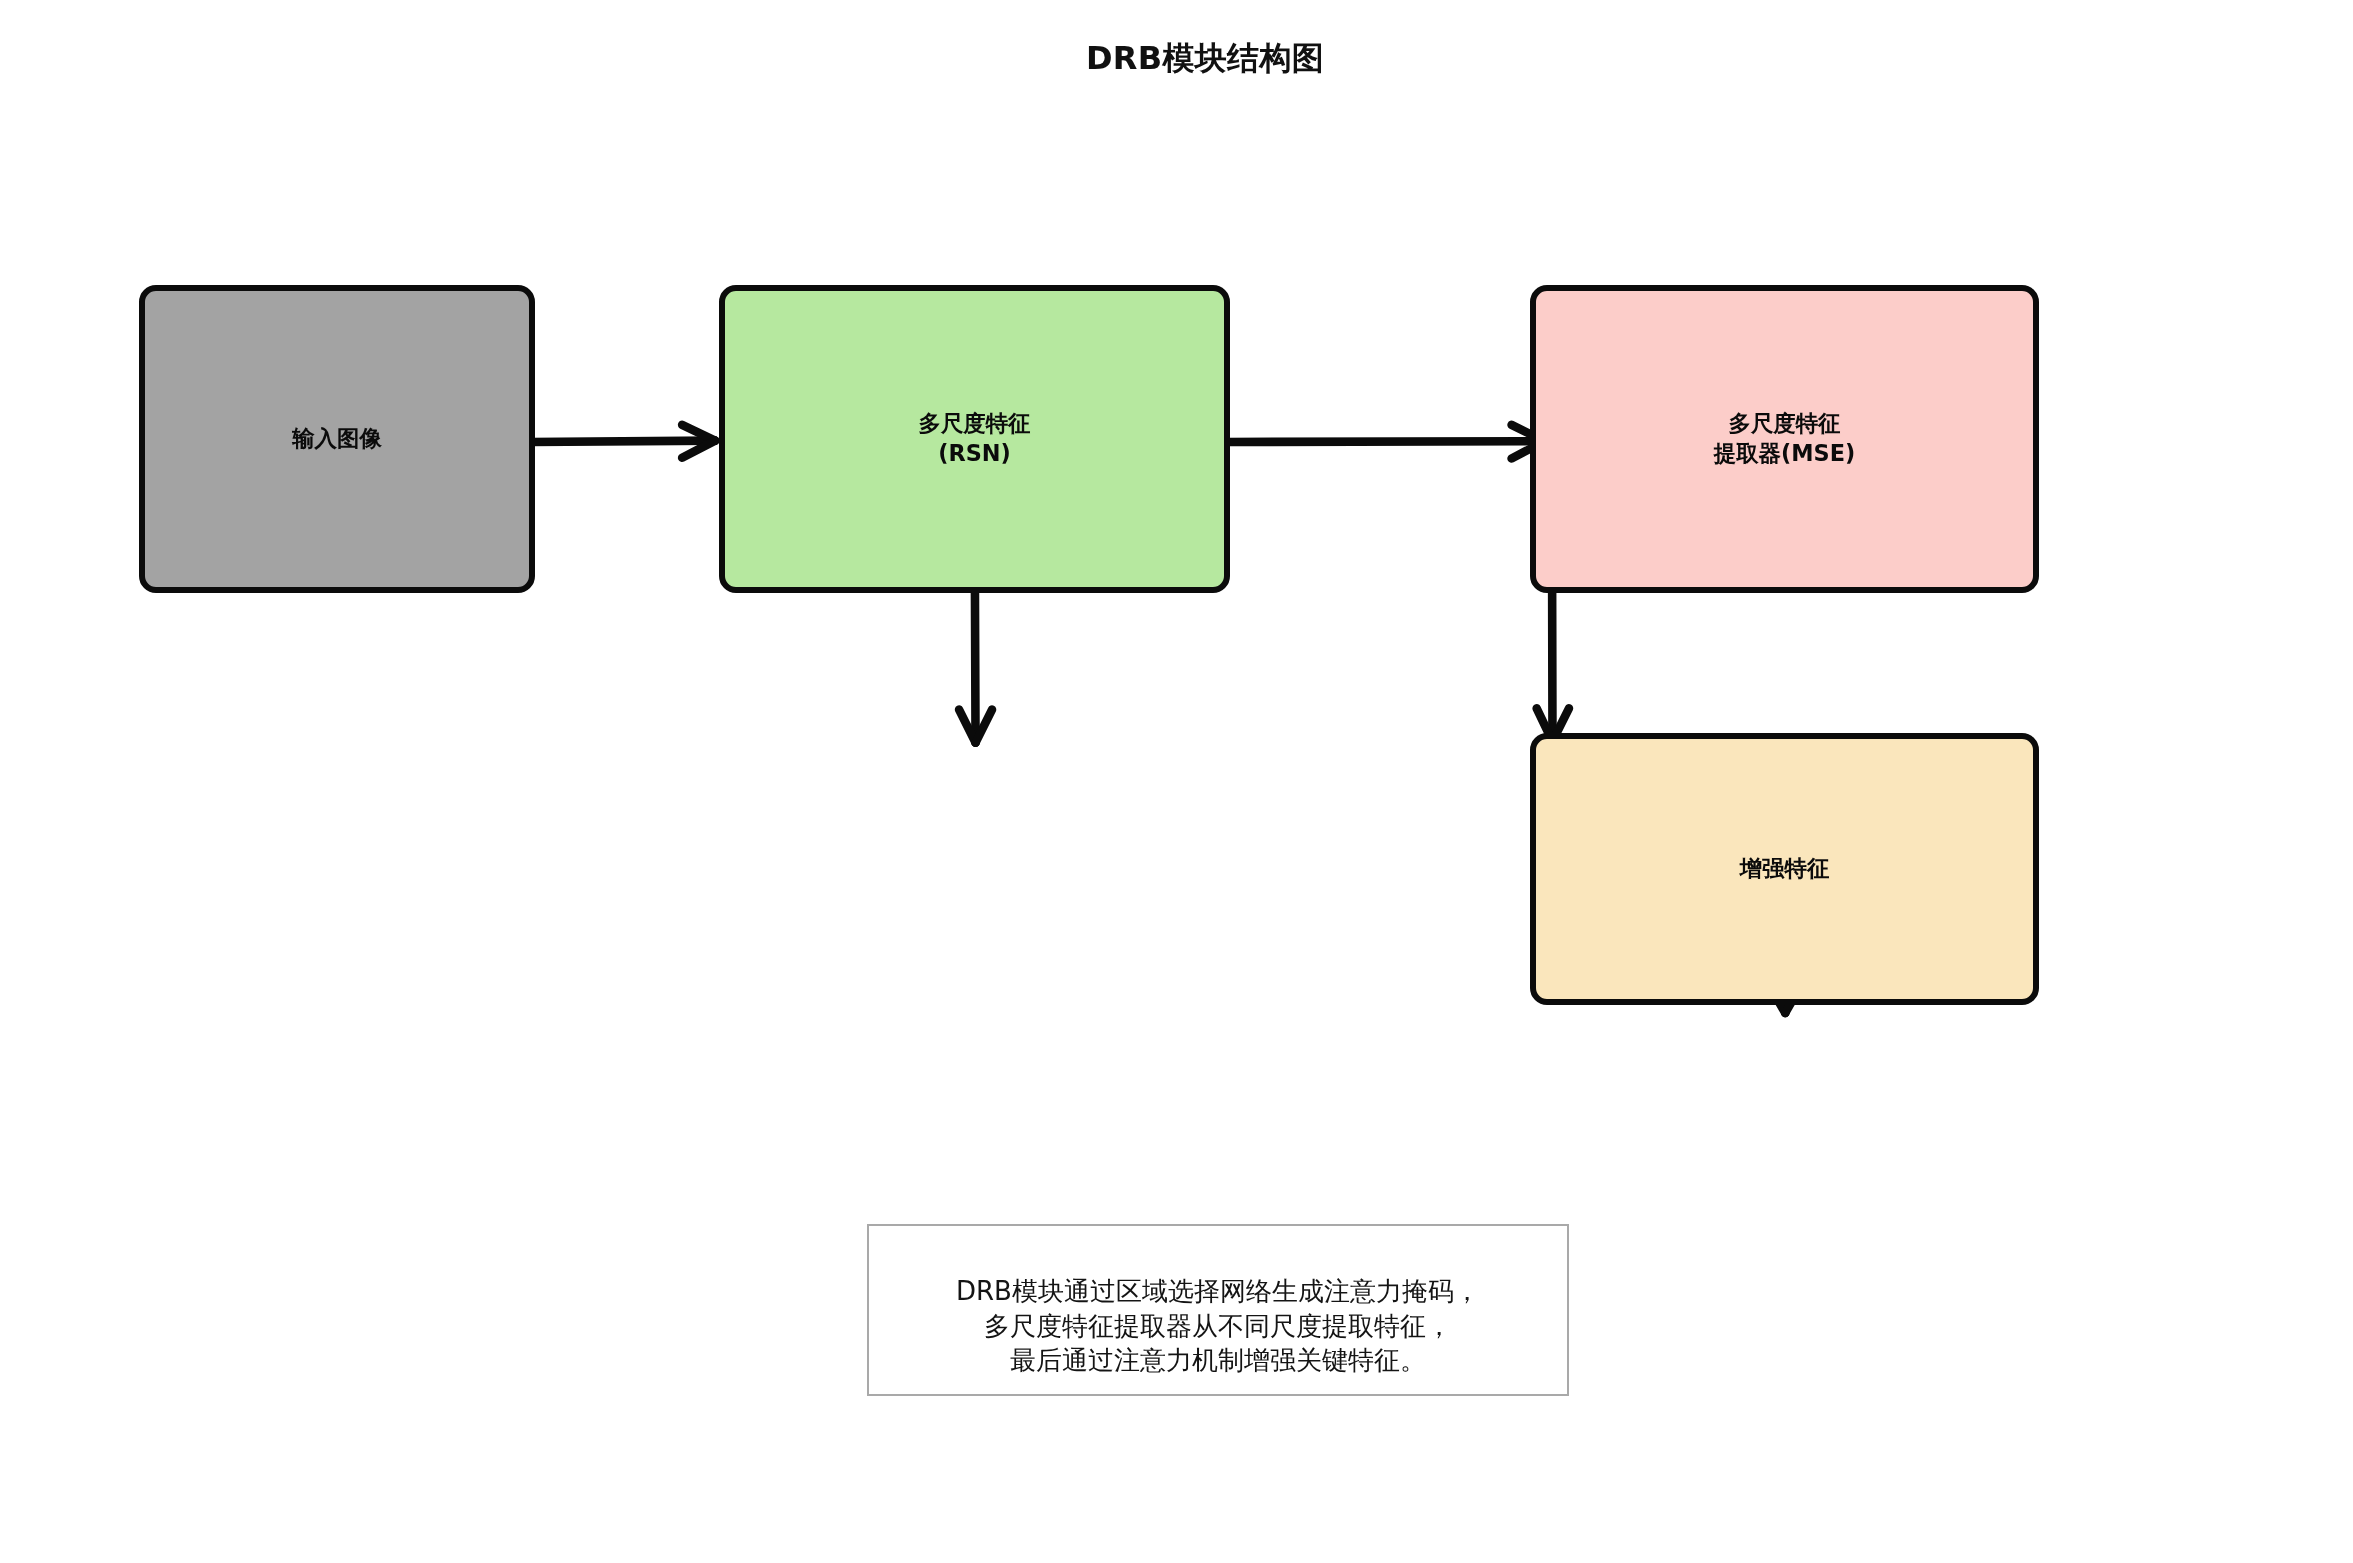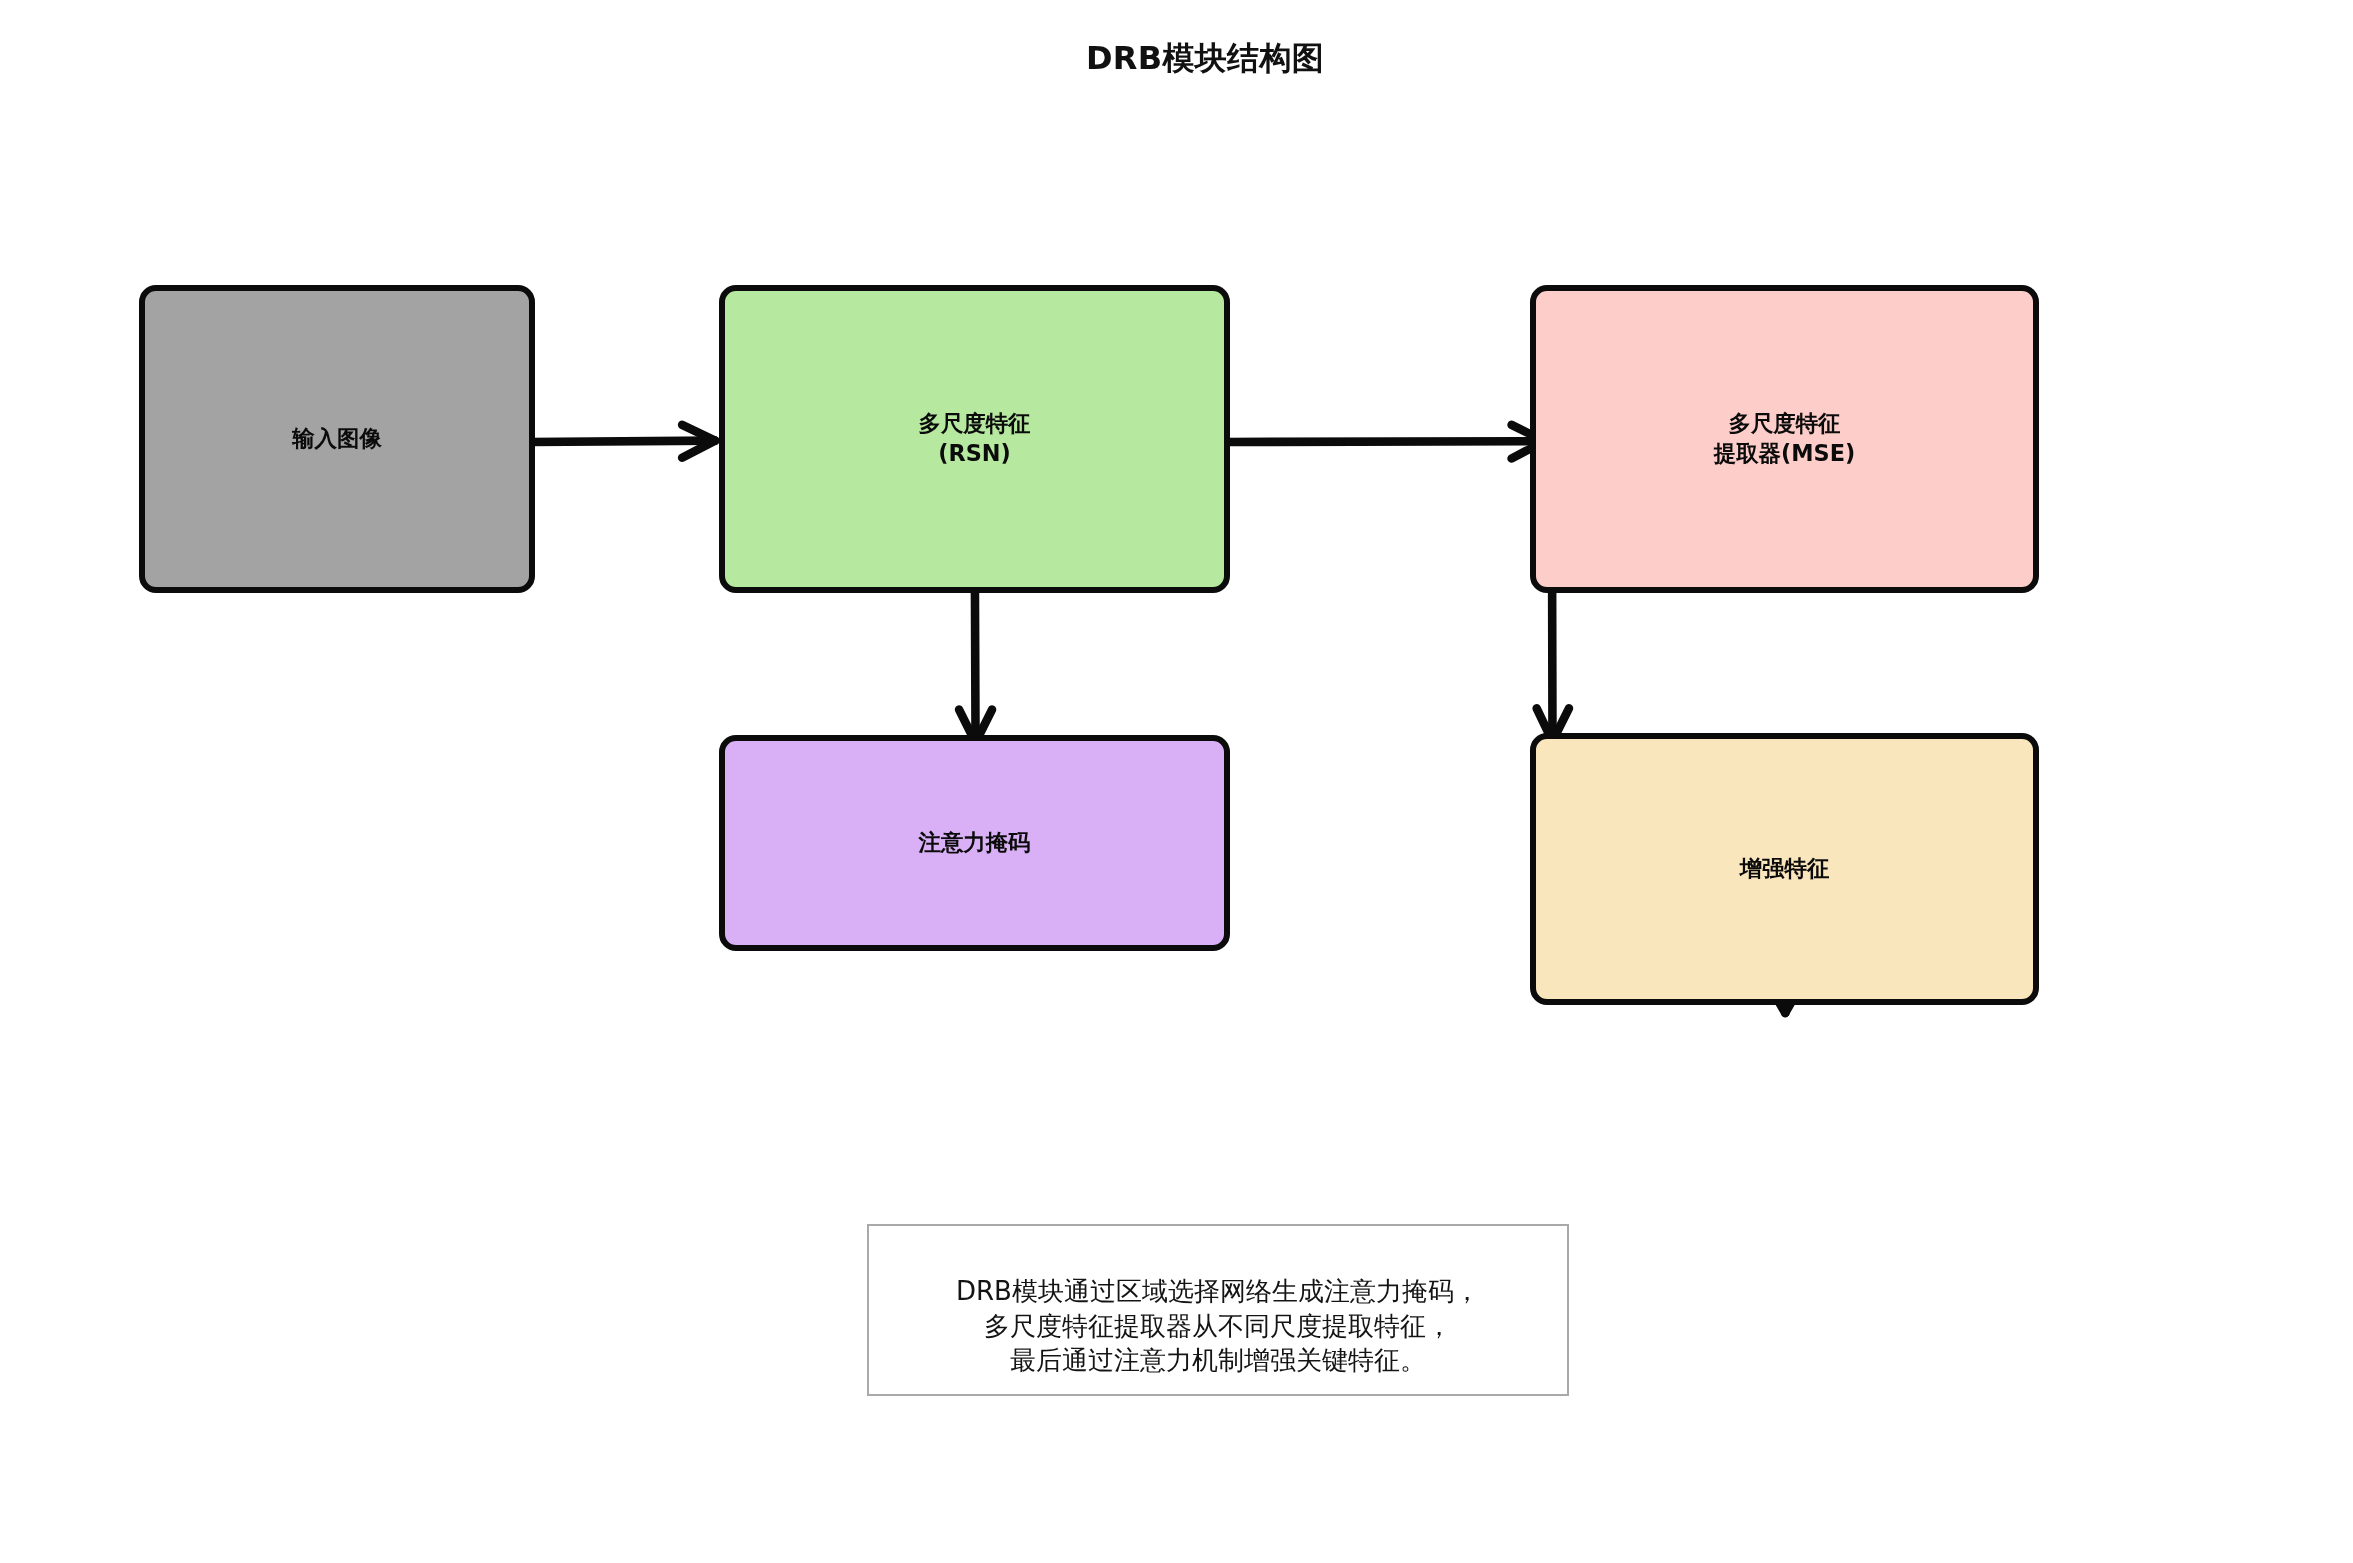--- a/index.html
+++ b/index.html
@@ -94,23 +94,20 @@
   <div class="node" id="node-rsn">
     <span class="label">多尺度特征
 (RSN)</span>
   </div>
 
   <div class="node" id="node-mse">
     <span class="label">多尺度特征
 提取器(MSE)</span>
   </div>
 
-  <div class="node" id="node-mask">
-    <span class="label">注意力掩码</span>
-  </div>
 
   <div class="node" id="node-enh">
     <span class="label">增强特征</span>
   </div>
 
   <div class="caption">
     <span>DRB模块通过区域选择网络生成注意力掩码，
 多尺度特征提取器从不同尺度提取特征，
 最后通过注意力机制增强关键特征。</span>
   </div>

